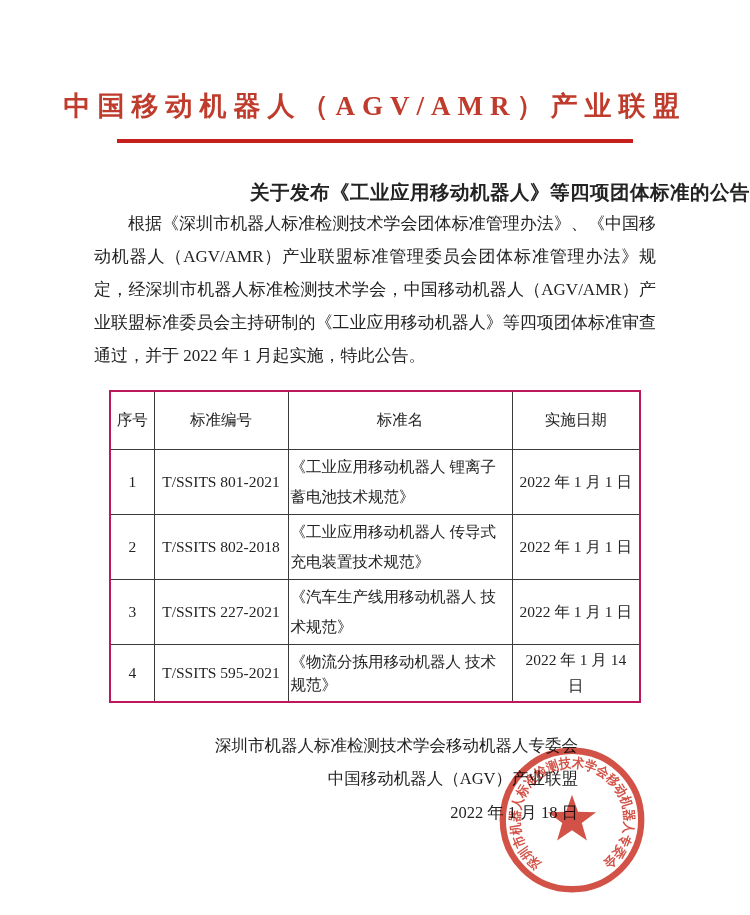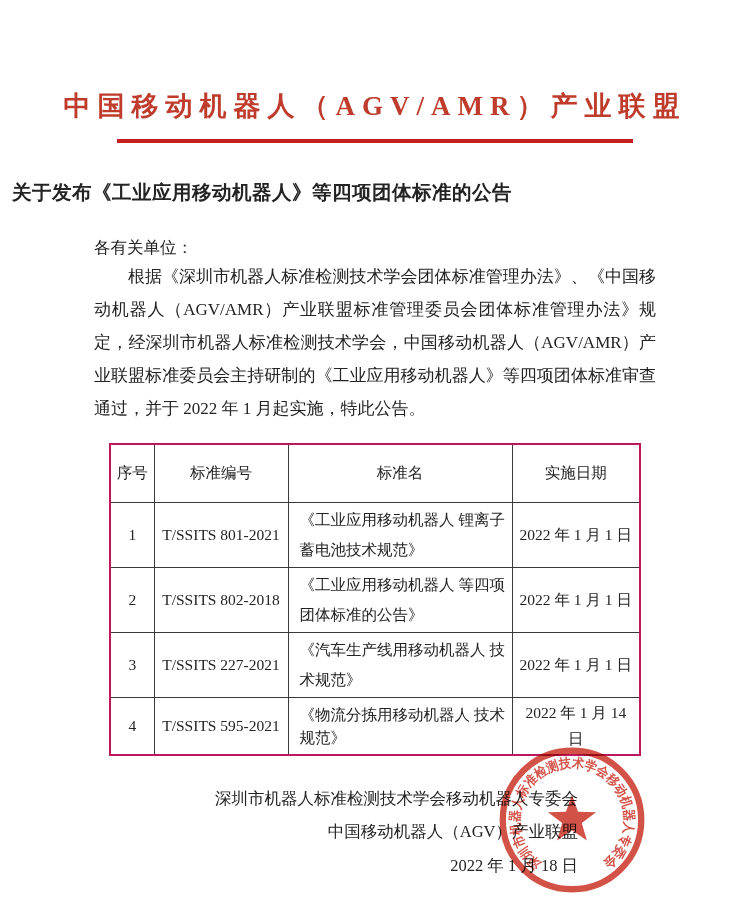--- a/index.html
+++ b/index.html
@@ -32,25 +32,24 @@
     letter-spacing: 6px;
   }
   .red-rule {
     width: 516px;
     height: 4px;
     margin: 15px auto 0 auto;
     background: #c5201d;
   }
   .doc-title {
     margin-top: 36px;
-    text-align: left;
+    text-align: right;
     font-size: 19.5px;
     font-weight: bold;
     letter-spacing: 0.5px;
-    padding-left: 12px;
   }
   .content {
     width: 562px;
     margin: 0 auto;
   }
   .salutation {
     margin-top: 31px;
     font-size: 16.5px;
   }
   .body-par {
@@ -78,21 +77,21 @@
   }
   .std-table col.c-no   { width: 44px; }
   .std-table col.c-code { width: 134px; }
   .std-table col.c-name { width: 224px; }
   .std-table col.c-date { width: 128px; }
   .std-table tr.h-row  { height: 58px; }
   .std-table tr.r-tall { height: 60px; }
   .std-table tr.r-short{ height: 44px; }
   .std-table td.name-cell {
     text-align: left;
-    padding-left: 11px;
+    padding-left: 2px;
     padding-right: 6px;
     line-height: 30px;
   }
   .std-table tr.r-short td.name-cell { line-height: 23px; }
   .sig-block {
     margin-top: 26px;
     padding-right: 78px;
     text-align: right;
     font-size: 16.5px;
     line-height: 33.5px;
@@ -115,21 +114,20 @@
 <body>
 
 <div class="page">
 
   <div class="org-title">中国移动机器人（AGV/AMR）产业联盟</div>
   <div class="red-rule"></div>
 
   <div class="doc-title">关于发布《工业应用移动机器人》等四项团体标准的公告</div>
 
   <div class="content">
-    <div class="salutation">各有关单位：</div>
     <div class="body-par">根据《深圳市机器人标准检测技术学会团体标准管理办法》、《中国移动机器人（AGV/AMR）产业联盟标准管理委员会团体标准管理办法》规定，经深圳市机器人标准检测技术学会，中国移动机器人（AGV/AMR）产业联盟标准委员会主持研制的《工业应用移动机器人》等四项团体标准审查通过，并于 2022 年 1 月起实施，特此公告。</div>
 
     <table class="std-table">
       <colgroup>
         <col class="c-no">
           <col class="c-code">
           <col class="c-name">
           <col class="c-date">
       </colgroup>
       <tbody>
@@ -141,21 +139,21 @@
         </tr>
         <tr class="r-tall">
           <td>1</td>
           <td>T/SSITS 801-2021</td>
           <td class="name-cell">《工业应用移动机器人 锂离子蓄电池技术规范》</td>
           <td>2022 年 1 月 1 日</td>
         </tr>
         <tr class="r-tall">
           <td>2</td>
           <td>T/SSITS 802-2018</td>
-          <td class="name-cell">《工业应用移动机器人 等四项团体标准的公告》</td>
+          <td class="name-cell">《工业应用移动机器人 传导式充电装置技术规范》</td>
           <td>2022 年 1 月 1 日</td>
         </tr>
         <tr class="r-tall">
           <td>3</td>
           <td>T/SSITS 227-2021</td>
           <td class="name-cell">《汽车生产线用移动机器人 技术规范》</td>
           <td>2022 年 1 月 1 日</td>
         </tr>
         <tr class="r-short">
           <td>4</td>

